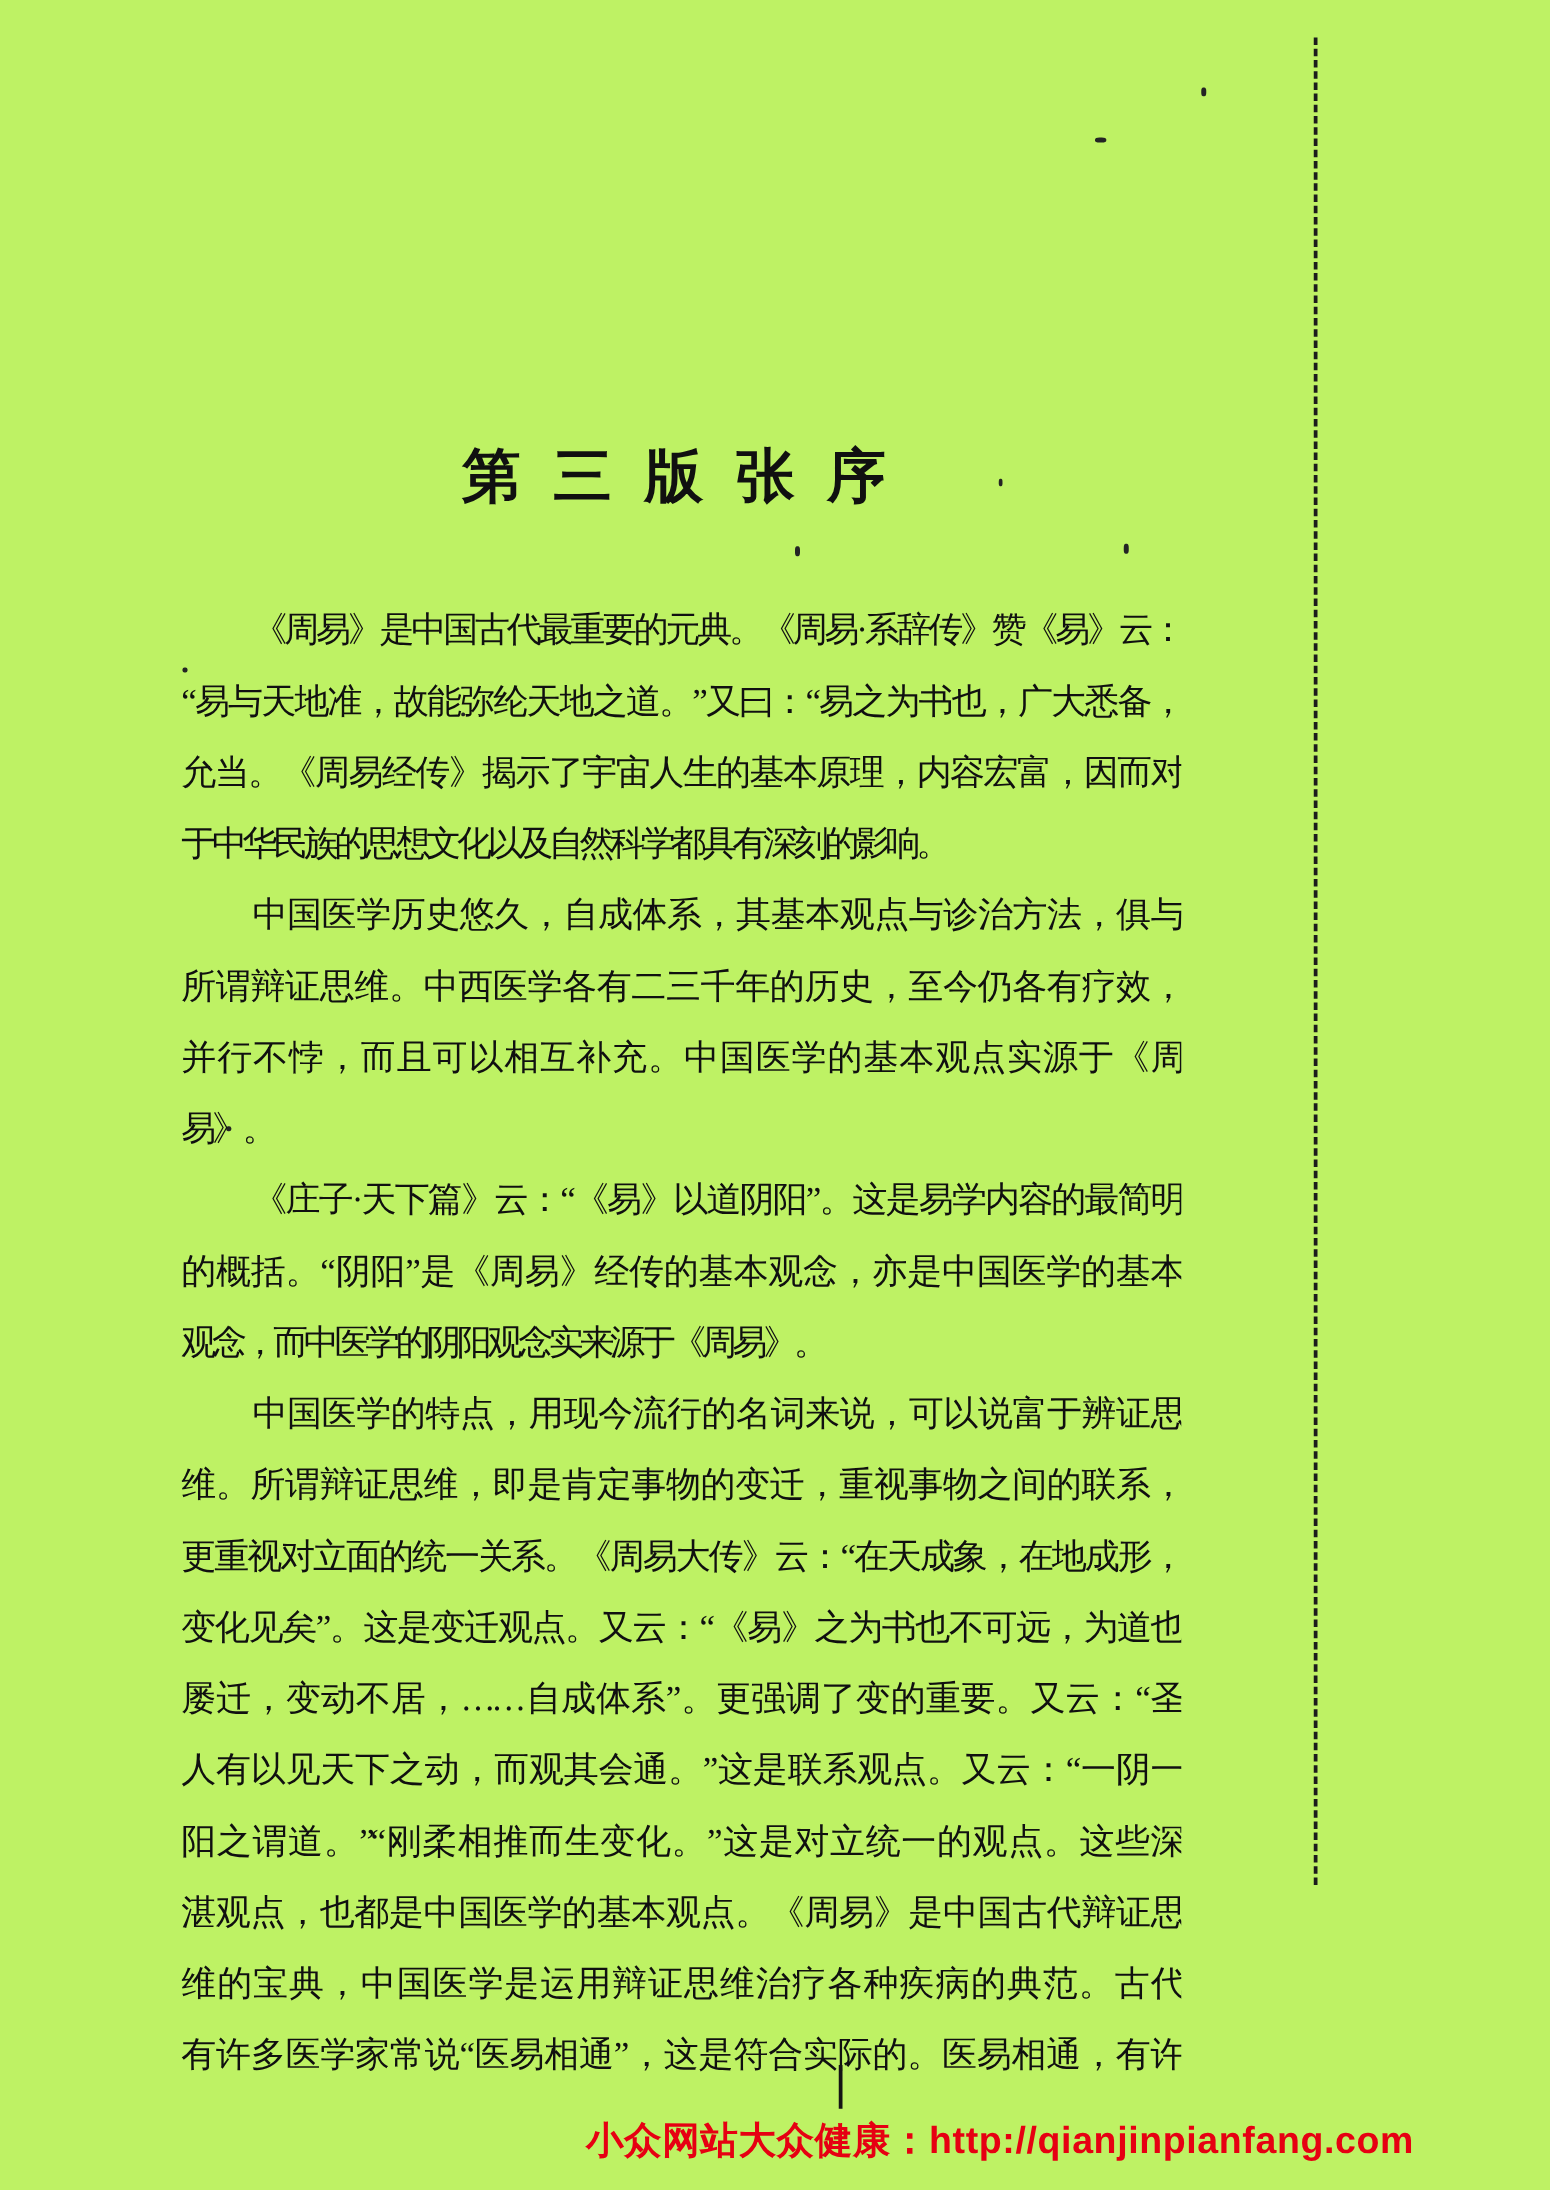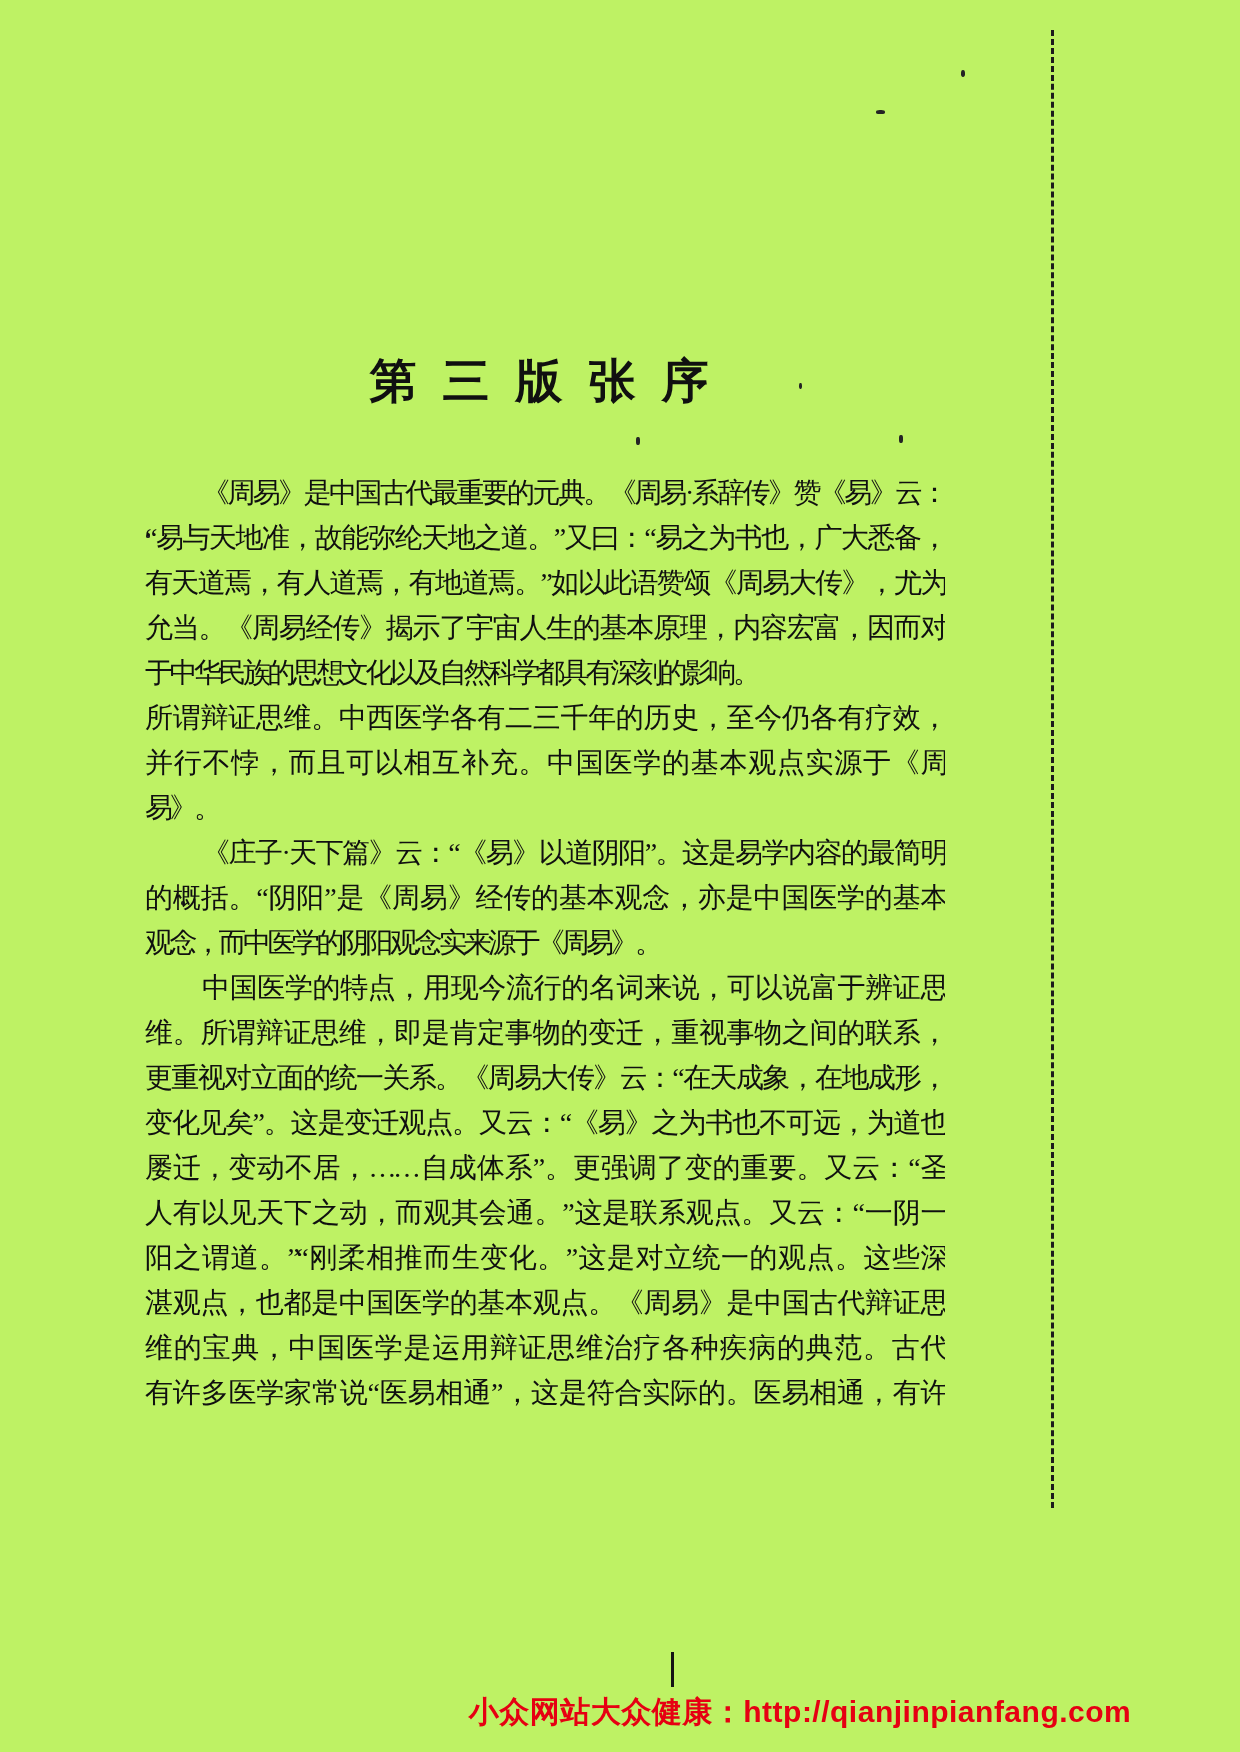--- a/index.html
+++ b/index.html
@@ -29,20 +29,21 @@
   }
   .line{
     height:45px;
     line-height:45px;
     font-size:28px;
     letter-spacing:-3.5px;
     text-align:justify;
     text-align-last:justify;
     overflow:hidden;
     white-space:nowrap;
+    margin-top:12px;
   }
   .line.first{ text-indent:57px; }
   .line.short{ text-align-last:left; }
   .edge-dashes{
     position:absolute;
     left:1051px;top:30px;height:1478px;width:0;
     border-left:3px dashed #1c1c1c;
   }
   .footer-mark{
     position:absolute;
@@ -80,25 +81,25 @@
   <div class="speck" style="left:181px;top:901px;width:4px;height:4px;"></div>
 
   <div class="edge-dashes"></div>
 
   <div class="title">第三版张序</div>
 
   <div class="body-text">
     <div>
       <div class="line first full">《周易》是中国古代最重要的元典。《周易·系辞传》赞《易》云：</div>
       <div class="line full">“易与天地准，故能弥纶天地之道。”又曰：“易之为书也，广大悉备，</div>
-      <div class="line full">有天道焉，有人道焉，有地道焉。”如以此语赞颂《周易大传》，尤为</div>
       <div class="line full">允当。《周易经传》揭示了宇宙人生的基本原理，内容宏富，因而对</div>
       <div class="line short">于中华民族的思想文化以及自然科学都具有深刻的影响。</div>
     </div>
     <div>
+      <div class="line first full">中国医学历史悠久，自成体系，其基本观点与诊治方法，俱与</div>
       <div class="line full">所谓辩证思维。中西医学各有二三千年的历史，至今仍各有疗效，</div>
       <div class="line full">并行不悖，而且可以相互补充。中国医学的基本观点实源于《周</div>
       <div class="line short">易》。</div>
     </div>
     <div>
       <div class="line first full">《庄子·天下篇》云：“《易》以道阴阳”。这是易学内容的最简明</div>
       <div class="line full">的概括。“阴阳”是《周易》经传的基本观念，亦是中国医学的基本</div>
       <div class="line short">观念，而中医学的阴阳观念实来源于《周易》。</div>
     </div>
     <div>

